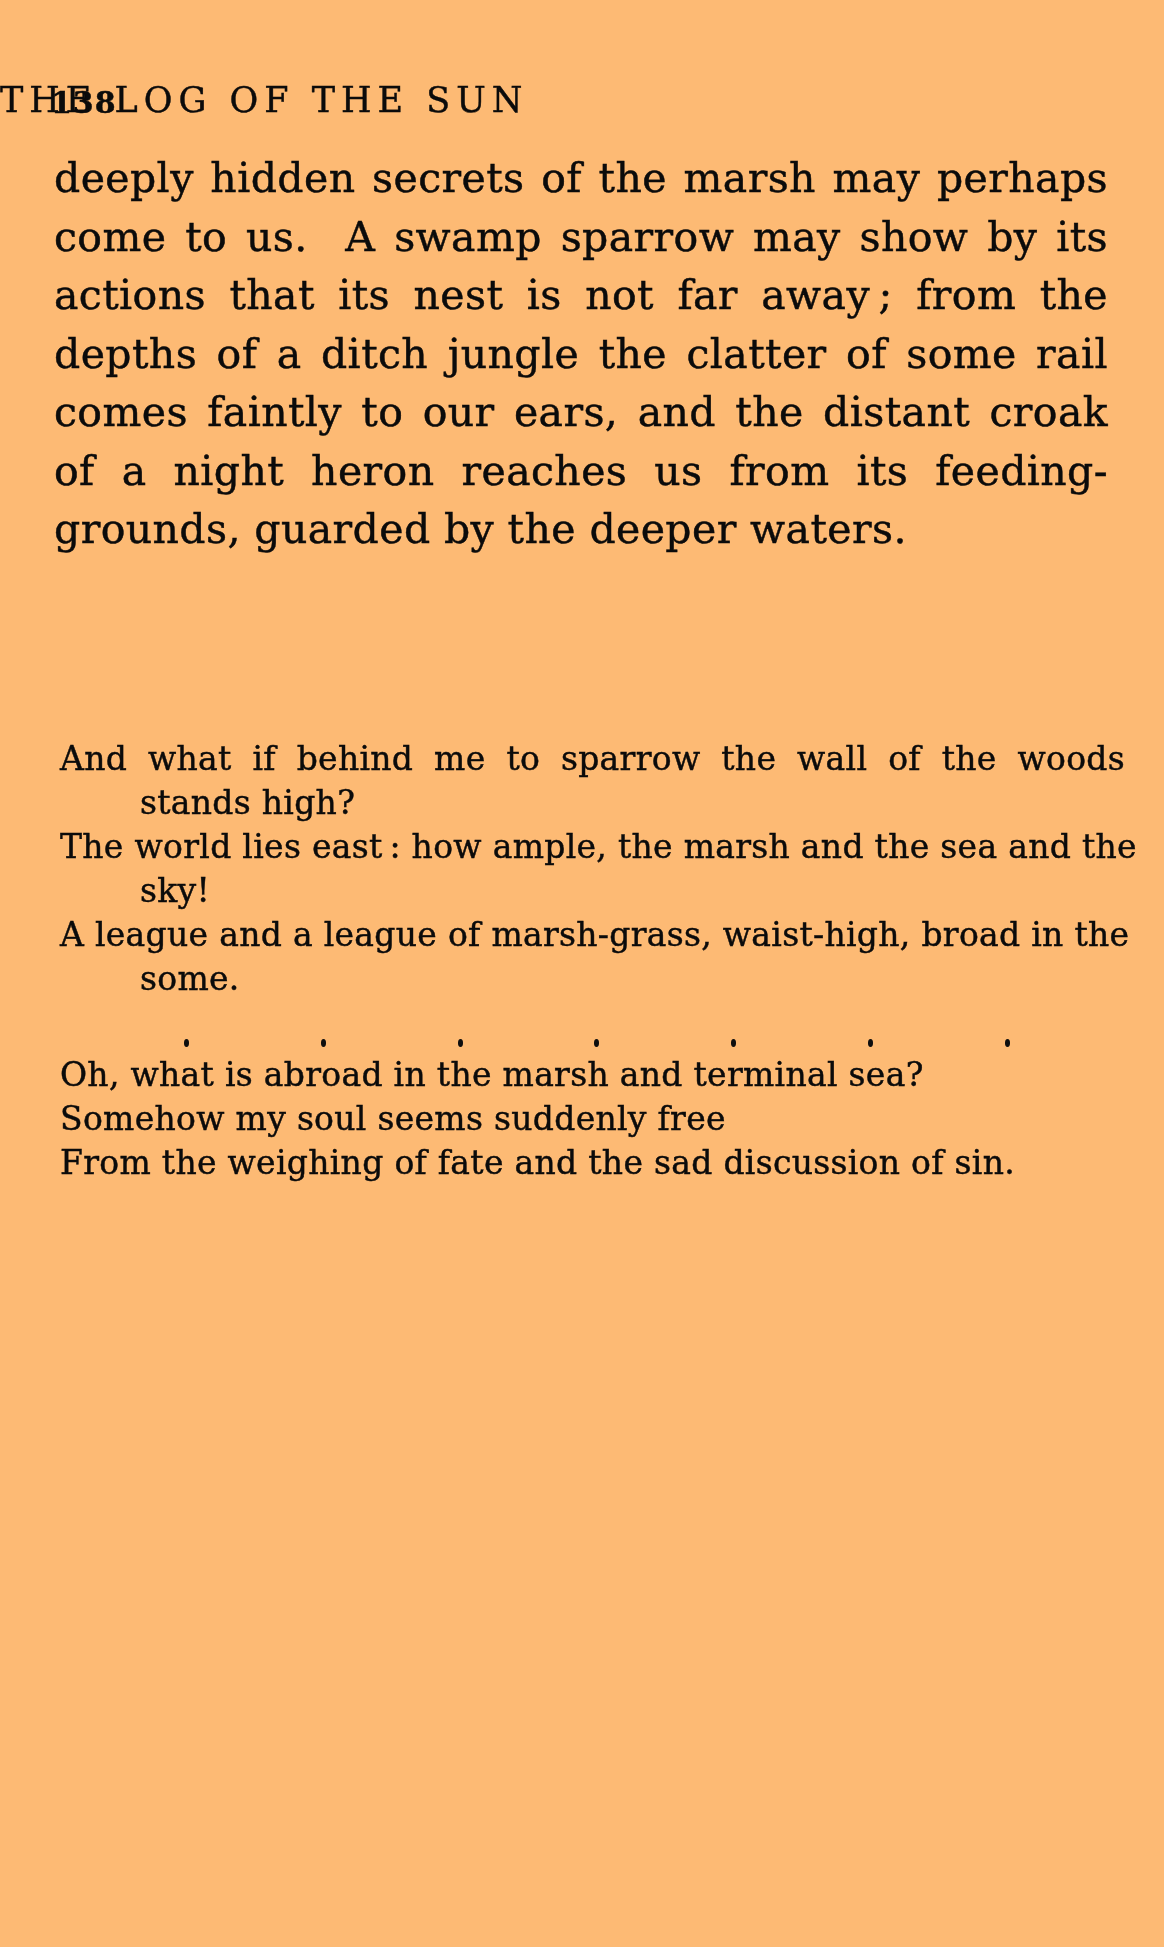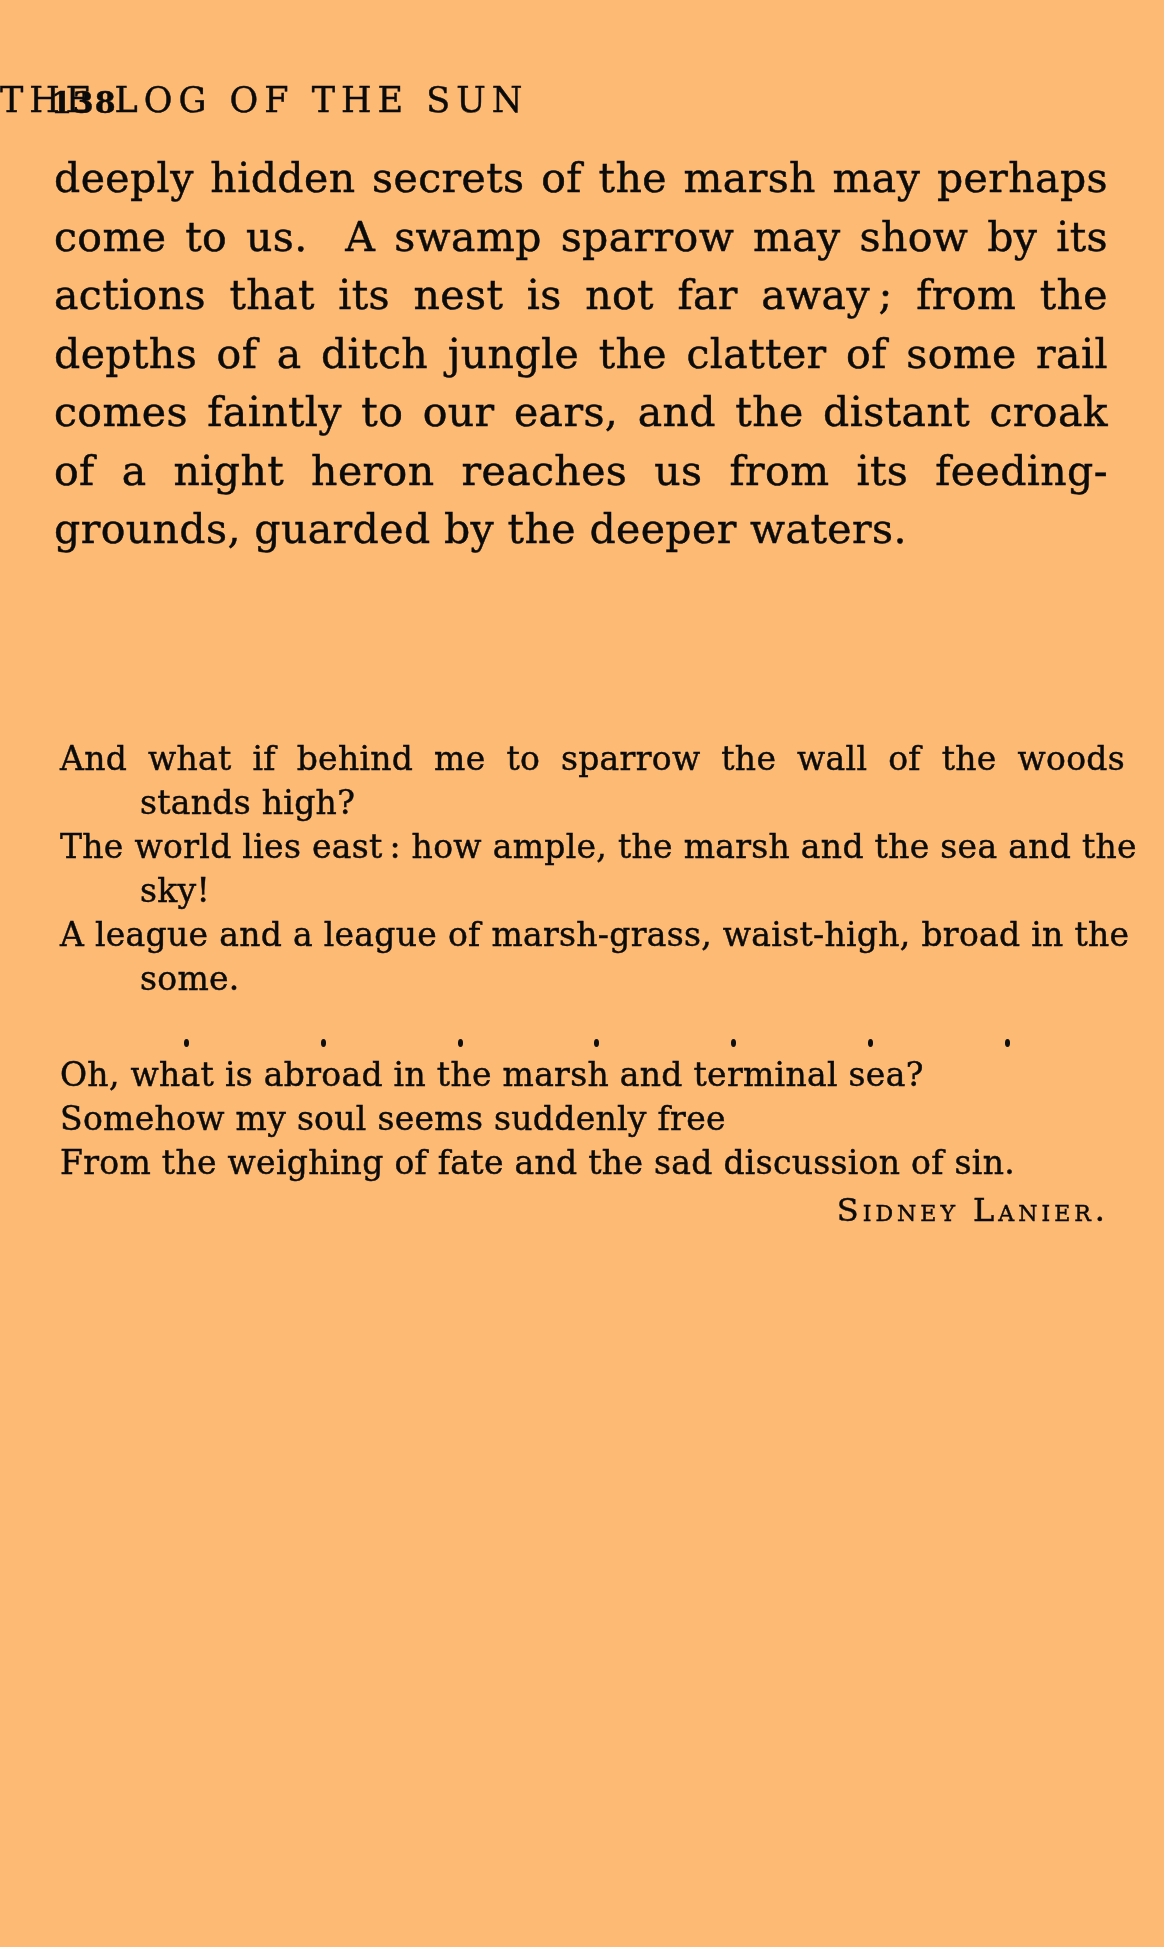--- a/index.html
+++ b/index.html
@@ -158,15 +158,14 @@
       <span class="dot"></span>
       <span class="dot"></span>
     </div>
 
   <div id="poem-stanza-2">
     <div class="poem-line ink">Oh, what is abroad in the marsh and terminal sea?</div>
     <div class="poem-line ink">Somehow my soul seems suddenly free</div>
     <div class="poem-line ink">From the weighing of fate and the sad discussion of sin.</div>
   </div>
 
-  <div id="attribution" class="ink">Sidney Lanier.</div>
 
 </div>
 
 </body></html>

